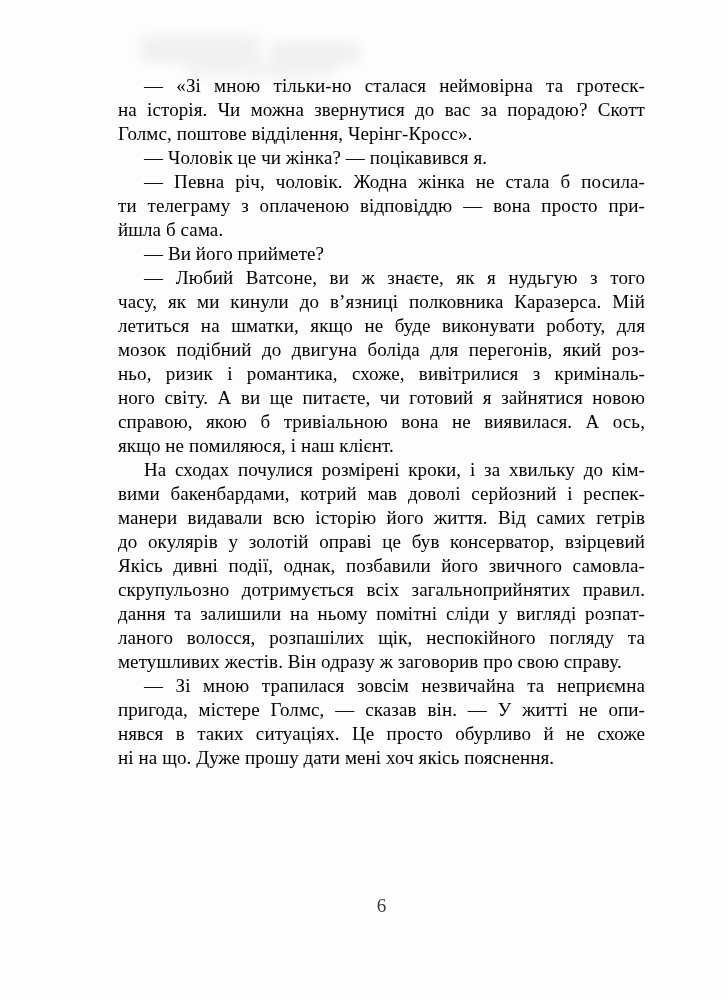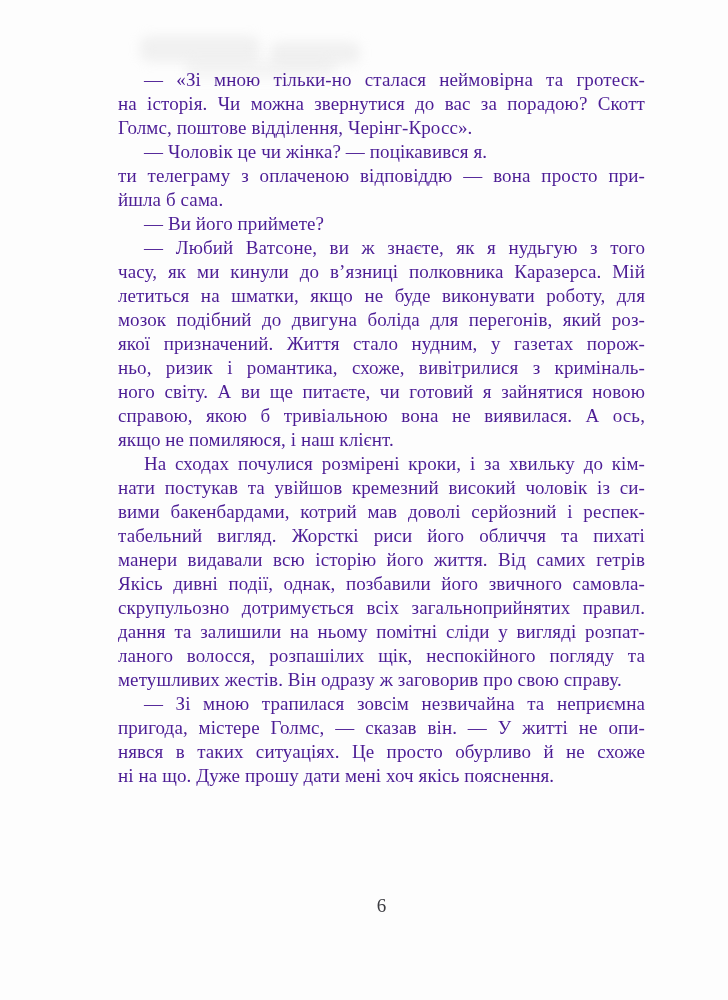--- a/index.html
+++ b/index.html
@@ -28,23 +28,23 @@
     border-radius: 8px;
     filter: blur(6px);
     opacity: 0.35;
   }
   .smudge.s1 { left: 10px;  top: 14px; width: 120px; height: 26px; }
   .smudge.s2 { left: 140px; top: 20px; width: 90px;  height: 22px; }
   .smudge.s3 { left: 55px;  top: 38px; width: 150px; height: 18px; opacity: 0.25; }
   .text-column {
     position: absolute;
     left: 118px;
-    top: 68px;
+    top: 74px;
     width: 527px;
-    color: #4c1d95;
+    color: #000000;
   }
   .line {
     font-size: 19px;
     line-height: 24px;
     text-align: justify;
     text-align-last: justify;
     white-space: normal;
     letter-spacing: 0.1px;
   }
   .line.para-start {
@@ -73,37 +73,36 @@
     <div class="smudge s1"></div>
     <div class="smudge s2"></div>
     <div class="smudge s3"></div>
   </div>
 
   <div class="text-column">
       <div class="line para-start">— «Зі мною тільки-но сталася неймовірна та гротеск-</div>
       <div class="line">на історія. Чи можна звернутися до вас за порадою? Скотт</div>
       <div class="line para-end">Голмс, поштове відділення, Черінг-Кросс».</div>
       <div class="line para-start para-end">— Чоловік це чи жінка? — поцікавився я.</div>
+      <div class="line para-start">— Певна річ, чоловік. Жодна жінка не стала б посила-</div>
       <div class="line">ти телеграму з оплаченою відповіддю — вона просто при-</div>
       <div class="line para-end">йшла б сама.</div>
       <div class="line para-start para-end">— Ви його приймете?</div>
       <div class="line para-start">— Любий Ватсоне, ви ж знаєте, як я нудьгую з того</div>
       <div class="line">часу, як ми кинули до в’язниці полковника Каразерса. Мій</div>
       <div class="line">летиться на шматки, якщо не буде виконувати роботу, для</div>
       <div class="line">мозок подібний до двигуна боліда для перегонів, який роз-</div>
-      <div class="line">якої призначений. Життя стало нудним, у газетах порож-</div>
       <div class="line">ньо, ризик і романтика, схоже, вивітрилися з криміналь-</div>
       <div class="line">ного світу. А ви ще питаєте, чи готовий я зайнятися новою</div>
       <div class="line">справою, якою б тривіальною вона не виявилася. А ось,</div>
       <div class="line para-end">якщо не помиляюся, і наш клієнт.</div>
       <div class="line para-start">На сходах почулися розмірені кроки, і за хвильку до кім-</div>
-      <div class="line">нати постукав та увійшов кремезний високий чоловік із си-</div>
       <div class="line">вими бакенбардами, котрий мав доволі серйозний і респек-</div>
-      <div class="line">табельний вигляд. Жорсткі риси його обличчя та пихаті</div>
       <div class="line">манери видавали всю історію його життя. Від самих гетрів</div>
+      <div class="line">до окулярів у золотій оправі це був консерватор, взірцевий</div>
       <div class="line">Якісь дивні події, однак, позбавили його звичного самовла-</div>
       <div class="line">скрупульозно дотримується всіх загальноприйнятих правил.</div>
       <div class="line">дання та залишили на ньому помітні сліди у вигляді розпат-</div>
       <div class="line">ланого волосся, розпашілих щік, неспокійного погляду та</div>
       <div class="line para-end">метушливих жестів. Він одразу ж заговорив про свою справу.</div>
       <div class="line para-start">— Зі мною трапилася зовсім незвичайна та неприємна</div>
       <div class="line">пригода, містере Голмс, — сказав він. — У житті не опи-</div>
       <div class="line">нявся в таких ситуаціях. Це просто обурливо й не схоже</div>
       <div class="line para-end">ні на що. Дуже прошу дати мені хоч якісь пояснення.</div>
     </div>

